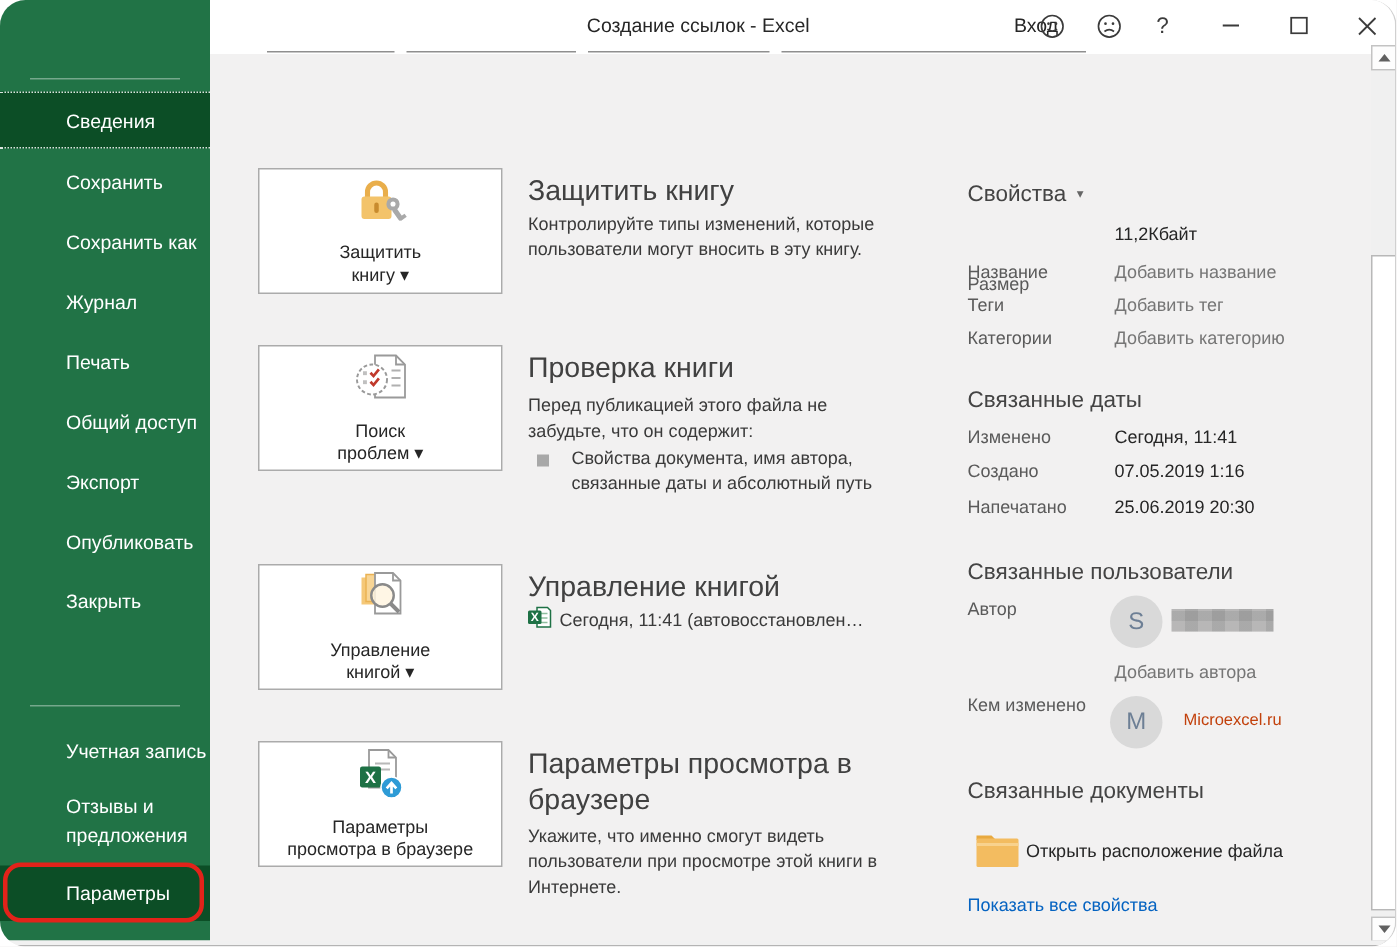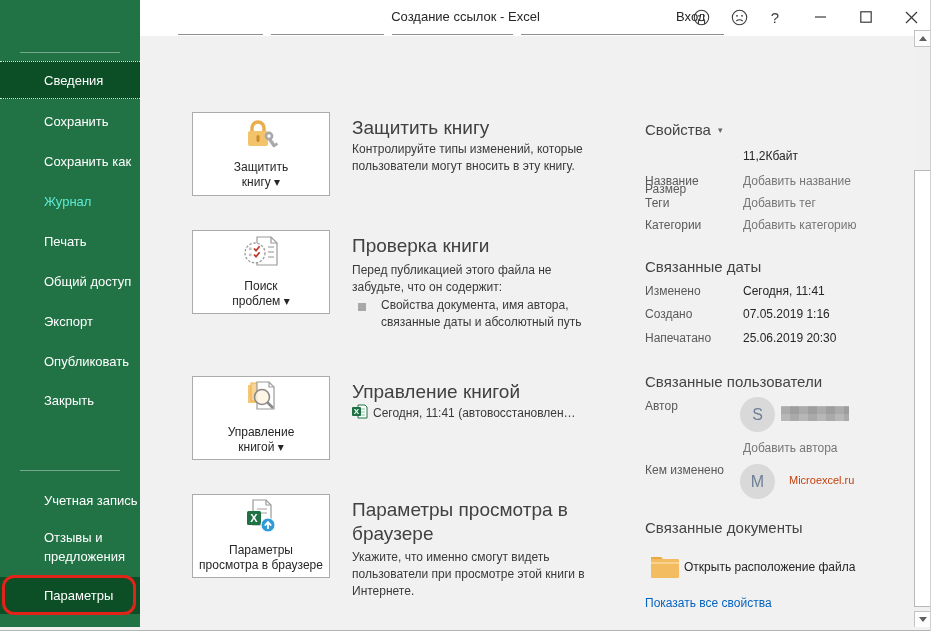--- a/index.html
+++ b/index.html
@@ -1,39 +1,39 @@
 <!DOCTYPE html>
 <html><head>
 <meta charset="utf-8">
 <style>
   * { margin:0; padding:0; box-sizing:border-box; }
   html,body { width:931px; height:631px; }
   body { font-family:"Liberation Sans","DejaVu Sans",sans-serif; background:#fff; }
-  .window { position:relative; width:931px; height:631px; background:#f2f1f1; overflow:hidden; border-right:1px solid #d0d0d0; }
+  .window { position:relative; width:931px; height:631px; background:#f2f1f1; overflow:hidden; border-right:1px solid #d0d0d0;border-radius:17px; }
 
   
   .titlebar { position:absolute; left:0; top:0; width:931px; height:36px; background:#ffffff; }
   .title { position:absolute; left:0; right:0; top:9px; text-align:center; font-size:13px; color:#262626; }
   .signin { position:absolute; left:676px; top:9px; font-size:13px; color:#262626; cursor:pointer; }
   .tb-icon { position:absolute; top:8px; width:18px; height:18px; display:flex; align-items:center; justify-content:center; color:#3b3b3b; }
   .help-q { font-size:15px; font-weight:300; }
   .redline { position:absolute; top:34px; height:1px; background:#8f8f8f; }
 
   
   .sidebar { position:absolute; left:0; top:0; width:140px; height:627px; background:#217346; }
   .side-divider { position:absolute; left:20px; width:100px; height:1px; background:rgba(255,255,255,.38); }
   .side-item { position:absolute; left:0; width:140px; display:flex; align-items:center; padding-left:44px; font-size:13px; color:#ffffff; cursor:pointer; }
   .side-item.selected { background:#0c4e26; border-top:1px dotted rgba(255,255,255,.85); border-bottom:1px dotted rgba(255,255,255,.85); }
-  .side-item.disabled { color:#5eead4; cursor:default; }
+  .side-item.disabled { color:#ffffff; cursor:default; }
   .side-item.highlight { background:#0c4e26; }
   .side-item.wrap { line-height:19px; padding-top:2px; padding-right:20px; align-items:flex-start; }
   .red-annotation { position:absolute; left:2px; top:575px; width:134px; height:40px; border:3px solid #e2231a; border-radius:12px; pointer-events:none; }
 
   
-  .action-btn { position:absolute; left:192px; width:138px; height:84px; background:#ffffff; border:1px solid #ababab; display:flex; flex-direction:column; align-items:center; justify-content:center; gap:4px; cursor:pointer; }
+  .action-btn { position:absolute; left:172px; width:163px; height:84px; background:#ffffff; border:1px solid #ababab; display:flex; flex-direction:column; align-items:center; justify-content:center; gap:4px; cursor:pointer; }
   .btn-label { font-size:12px; line-height:15px; color:#262626; text-align:center; white-space:pre-line; }
   .btn-icon { display:block; }
 
   .h-main { position:absolute; left:352px; font-size:19px; font-weight:300; color:#414141; }
   .p-main { position:absolute; left:352px; font-size:12px; line-height:17px; color:#3a3a3a; }
   .bullet-square { position:absolute; left:358px; width:8px; height:8px; background:#a8a8a8; }
   .bullet-text { position:absolute; left:381px; font-size:12px; line-height:17px; color:#3a3a3a; }
   .version-row { position:absolute; left:352px; display:flex; align-items:center; gap:5px; font-size:12px; color:#3a3a3a; }
 
   

